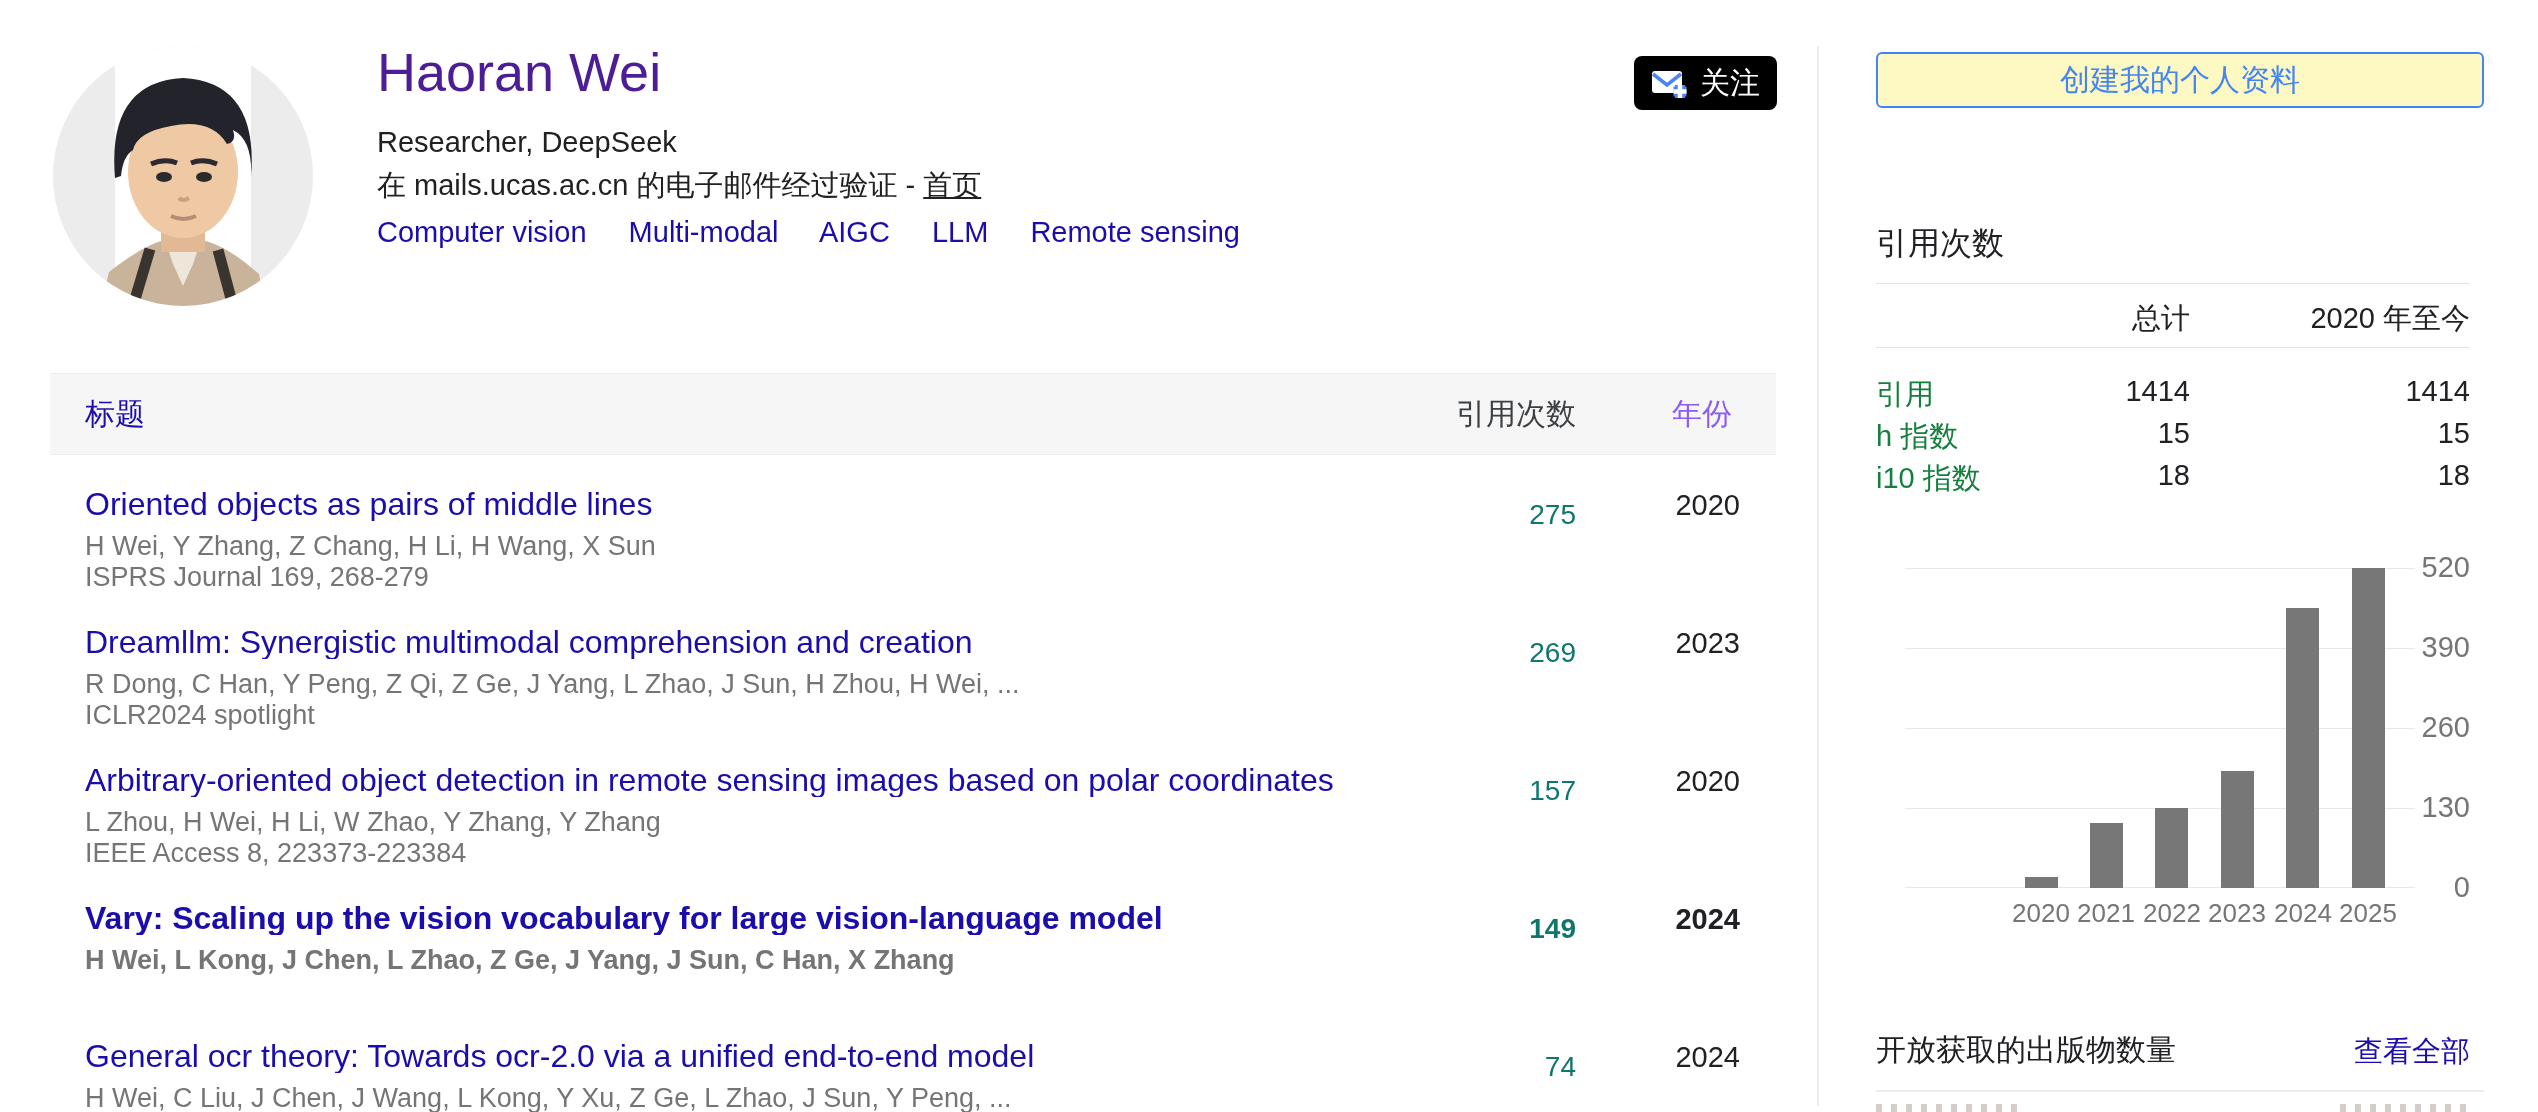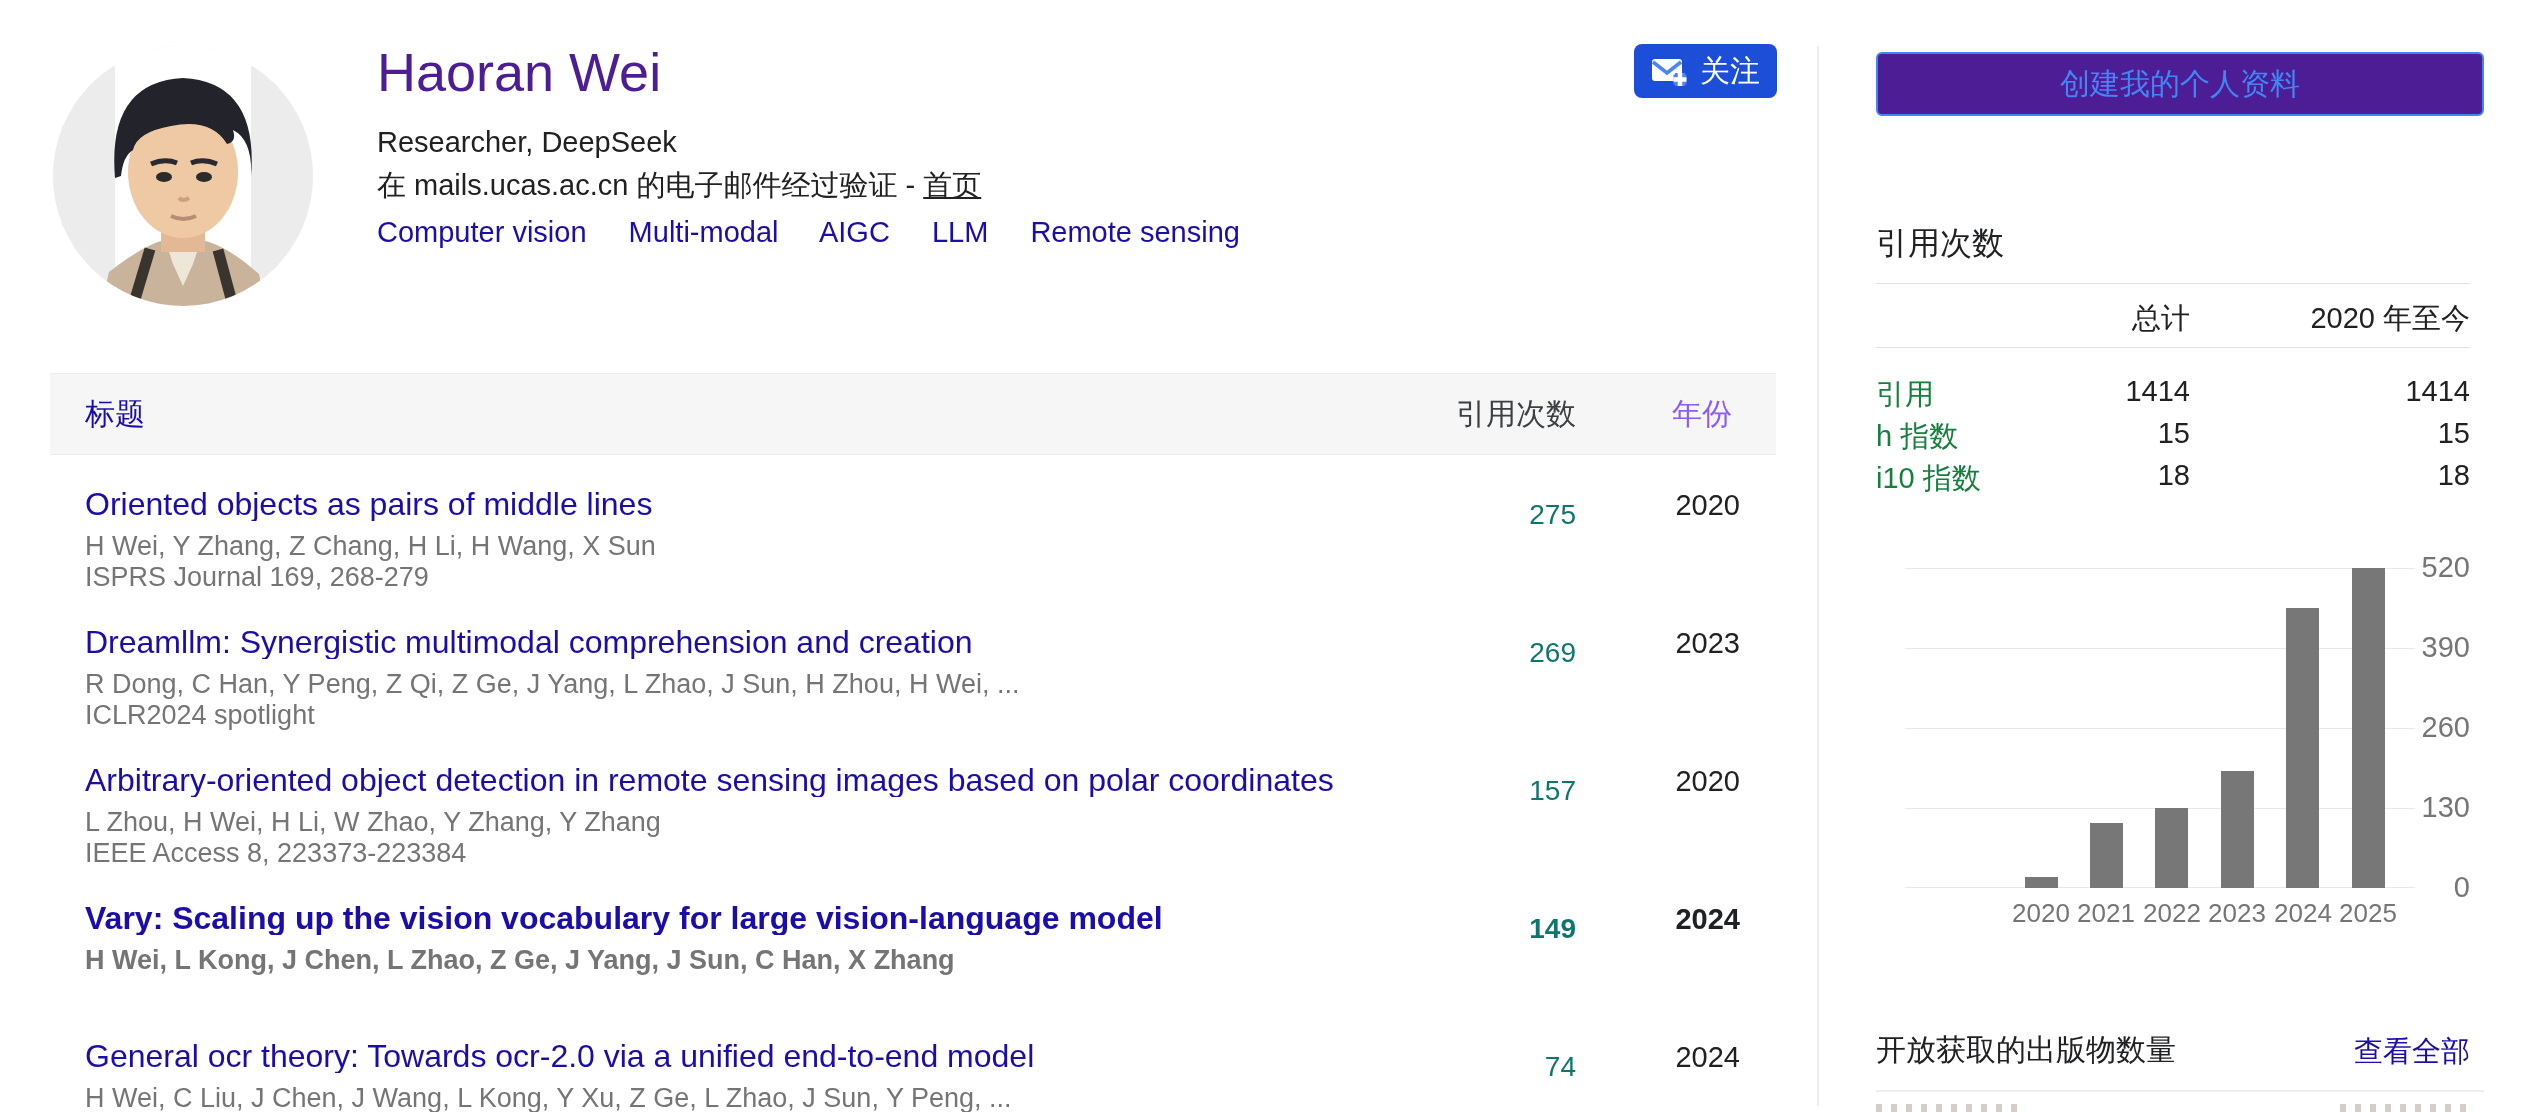--- a/index.html
+++ b/index.html
@@ -8,38 +8,38 @@
   a{text-decoration:none;cursor:pointer;}
 
   
   #avatar{position:absolute;left:53px;top:46px;width:260px;height:260px;border-radius:50%;overflow:hidden;background:#f1f1f1;}
   #profile-name{position:absolute;left:377px;top:40px;font-size:54px;line-height:64px;color:#4c1d95;}
   #profile-affiliation{position:absolute;left:377px;top:126px;font-size:29px;color:#212121;}
   #verified-line{position:absolute;left:377px;top:166px;font-size:29px;color:#212121;}
   #verified-line a{color:#212121;text-decoration:underline;}
   #interests{position:absolute;left:377px;top:216px;font-size:29px;}
   #interests a{color:#1a0dab;margin-right:34px;}
-  #follow-btn{position:absolute;left:1634px;top:44px;width:143px;height:54px;background:#1d4ed8;border:none;border-radius:8px;color:#fff;font-size:30px;display:flex;align-items:center;justify-content:center;gap:12px;cursor:pointer;font-family:Liberation Serif, serif;}
+  #follow-btn{position:absolute;left:1634px;top:56px;width:143px;height:54px;background:#000000;border:none;border-radius:8px;color:#fff;font-size:30px;display:flex;align-items:center;justify-content:center;gap:12px;cursor:pointer;font-family:Liberation Serif, serif;}
 
   
   #list-header{position:absolute;left:50px;top:373px;width:1726px;height:82px;background:#f6f6f7;border-top:1px solid #ececec;border-bottom:1px solid #ececec;box-sizing:border-box;font-size:30px;}
   #list-header .lh-title{position:absolute;left:35px;line-height:80px;color:#1a0dab;}
   #list-header .lh-cited{position:absolute;right:200px;line-height:80px;color:#3c4043;}
   #list-header .lh-year{position:absolute;right:44px;line-height:80px;color:#8b5cf6;}
 
   .row{position:absolute;left:85px;width:1655px;}
   .row .title{font-size:32px;line-height:34px;color:#1a0dab;white-space:nowrap;display:inline-block;max-width:1380px;overflow:hidden;}
   .row .authors{margin-top:6px;font-size:27px;line-height:31px;color:#757575;white-space:nowrap;}
   .row .venue{font-size:27px;line-height:31px;color:#757575;white-space:nowrap;}
   .row .cited{position:absolute;top:2px;right:164px;font-size:28px;color:#0f766e;margin-top:10px;}
   .row .year{position:absolute;top:2px;right:0;font-size:29px;color:#202124;}
 
   
   #divider-v{position:absolute;left:1817px;top:46px;width:2px;height:1060px;background:#ececec;}
-  #create-profile{position:absolute;left:1876px;top:52px;width:608px;height:64px;background:#4c1d95;border:2px solid #4285f4;border-radius:6px;color:#4285f4;font-size:30px;box-sizing:border-box;cursor:pointer;font-family:inherit;}
+  #create-profile{position:absolute;left:1876px;top:52px;width:608px;height:56px;background:#fef9c3;border:2px solid #4285f4;border-radius:6px;color:#4285f4;font-size:30px;box-sizing:border-box;cursor:pointer;font-family:inherit;}
   #cited-heading{position:absolute;left:1876px;top:222px;font-size:32px;color:#202124;}
   #stats{position:absolute;left:1876px;top:283px;width:594px;height:210px;font-size:29px;}
   #stats .hline{position:absolute;left:0;width:594px;height:1px;background:#e2e2e2;}
   #stats .col-all{position:absolute;right:280px;}
   #stats .col-since{position:absolute;right:0;}
   #stats .st-label{position:absolute;left:0;color:#15803d;}
   #stats .st-head{color:#202124;}
   #stats .num{color:#202124;}
 
   

